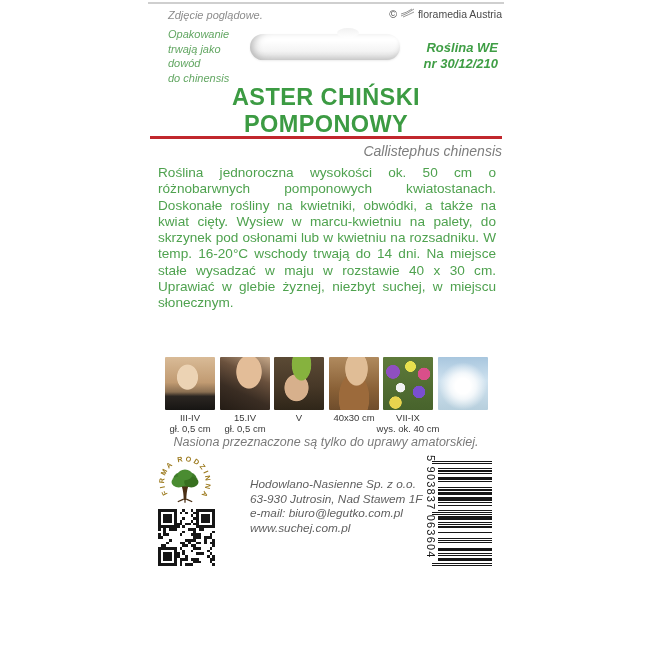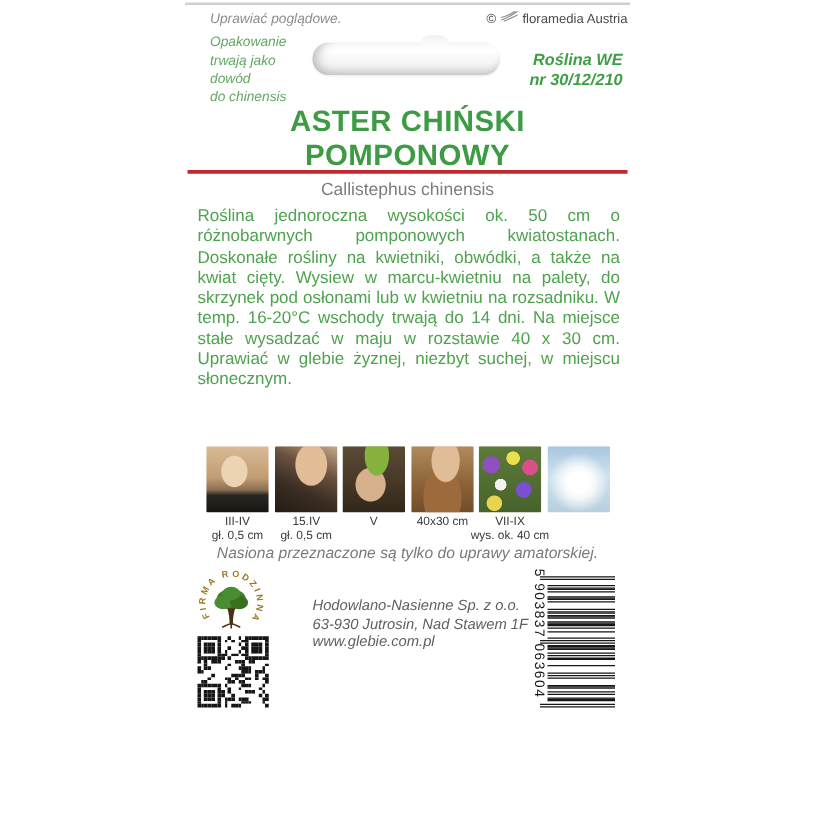--- a/index.html
+++ b/index.html
@@ -31,21 +31,21 @@
     display:flex;align-items:center;justify-content:flex-end;gap:3px;}
   .quality{left:386px;top:40px;width:112px;text-align:right;font-size:13px;font-weight:bold;
     font-style:italic;color:var(--quality-green,#3f9e45);line-height:15.5px;}
   .quality span{display:block;}
 
   
   .title{left:150px;top:84px;width:352px;text-align:center;font-size:23.5px;font-weight:bold;
     letter-spacing:0.4px;color:var(--title-green,#3c9b43);line-height:27px;}
   .title span{display:block;}
   .red-rule{left:150px;top:136px;width:352px;height:2.5px;background:var(--rule-red,#c1272d);}
-  .latin{left:150px;top:143px;width:352px;text-align:center;font-size:14px;color:#7d7d7d;}
+  .latin{left:150px;top:143px;width:352px;text-align:right;font-size:14px;font-style:italic;color:#7d7d7d;}
 
   
   .desc{left:158px;top:165px;width:338px;text-align:justify;font-size:13.6px;line-height:16.3px;
     color:var(--body-green,#4fa24f);}
 
   
   .thumb{top:357px;width:50px;height:53px;border-radius:1px;}
   .t1{background:
       radial-gradient(ellipse at 45% 38%, #ecd3b4 0 26%, rgba(0,0,0,0) 28%),
       linear-gradient(180deg,#d9bb97 0%,#c19b72 48%,#8a6f52 66%,#2b2622 74%,#171513 100%);}
@@ -92,21 +92,21 @@
   .barcode-bars{display:flex;align-items:flex-start;width:111px;height:54px;padding-left:6px;box-sizing:border-box;}
   .barcode-digits{margin-top:1px;width:111px;font-size:11px;letter-spacing:1.2px;color:#161616;white-space:nowrap;}
 </style>
 </head>
 <body>
 
 <div>
 
   <div class="abs top-rule"></div>
 
-  <div class="abs photo-note">Uprawiać poglądowe.</div>
+  <div class="abs photo-note">Zdjęcie poglądowe.</div>
 
   <div class="abs claim-note">
     <span>Opakowanie</span>
     <span>trwają jako</span>
     <span>dowód</span>
     <span>do chinensis</span>
   </div>
 
   <div class="abs pill"></div>
 
@@ -623,21 +623,22 @@
       <div style="background: rgb(255, 255, 255);"></div>
       <div style="background: rgb(255, 255, 255);"></div>
       <div style="background: rgb(255, 255, 255);"></div>
       <div style="background: rgb(255, 255, 255);"></div>
       <div style="background: rgb(22, 22, 22);"></div>
     </div>
 
   <div class="abs address">
     <span>Hodowlano-Nasienne Sp. z o.o.</span>
     <span>63-930 Jutrosin, Nad Stawem 1F</span>
-    <span>www.glebie.com.pl</span>
+    <span>e-mail: biuro@legutko.com.pl</span>
+    <span>www.suchej.com.pl</span>
   </div>
 
   <div class="abs barcode-wrap">
     <div class="barcode-bars" id="barcode-bars">
         <div style="flex: 1 0 auto; height: 60px; background: rgb(22, 22, 22);"></div>
         <div style="flex: 1 0 auto; height: 60px; background: transparent;"></div>
         <div style="flex: 1 0 auto; height: 60px; background: rgb(22, 22, 22);"></div>
         <div style="flex: 1 0 auto; height: 54px; background: transparent;"></div>
         <div style="flex: 1 0 auto; height: 54px; background: transparent;"></div>
         <div style="flex: 1 0 auto; height: 54px; background: transparent;"></div>

